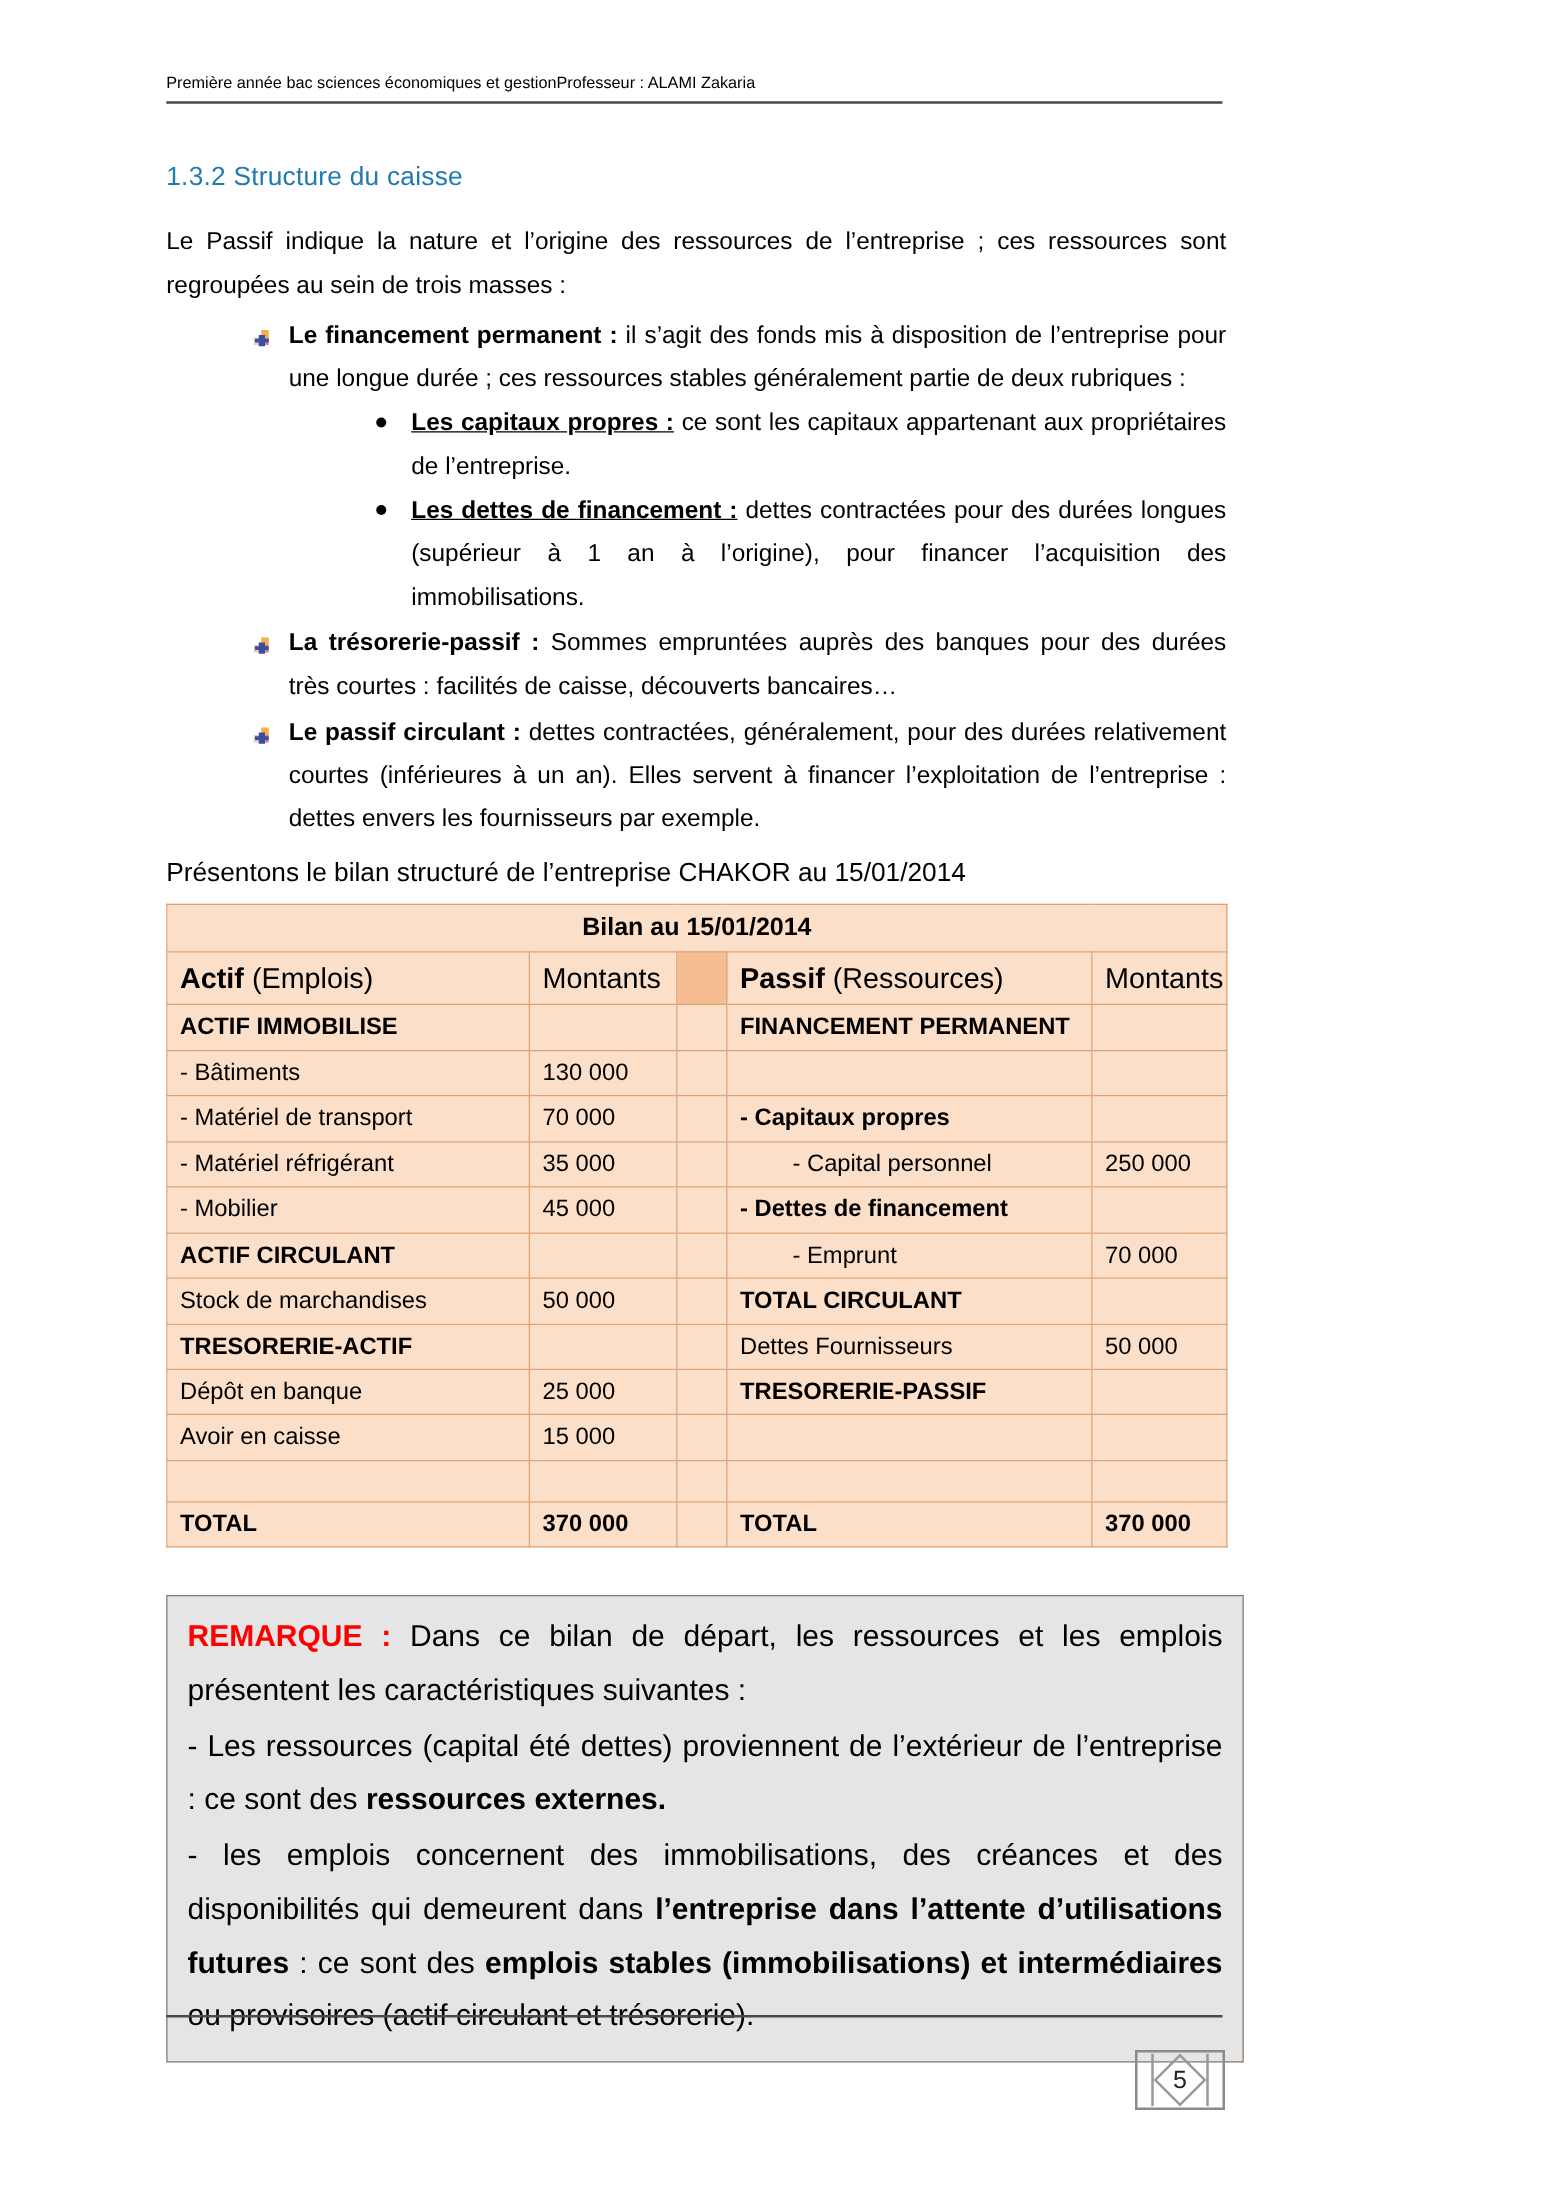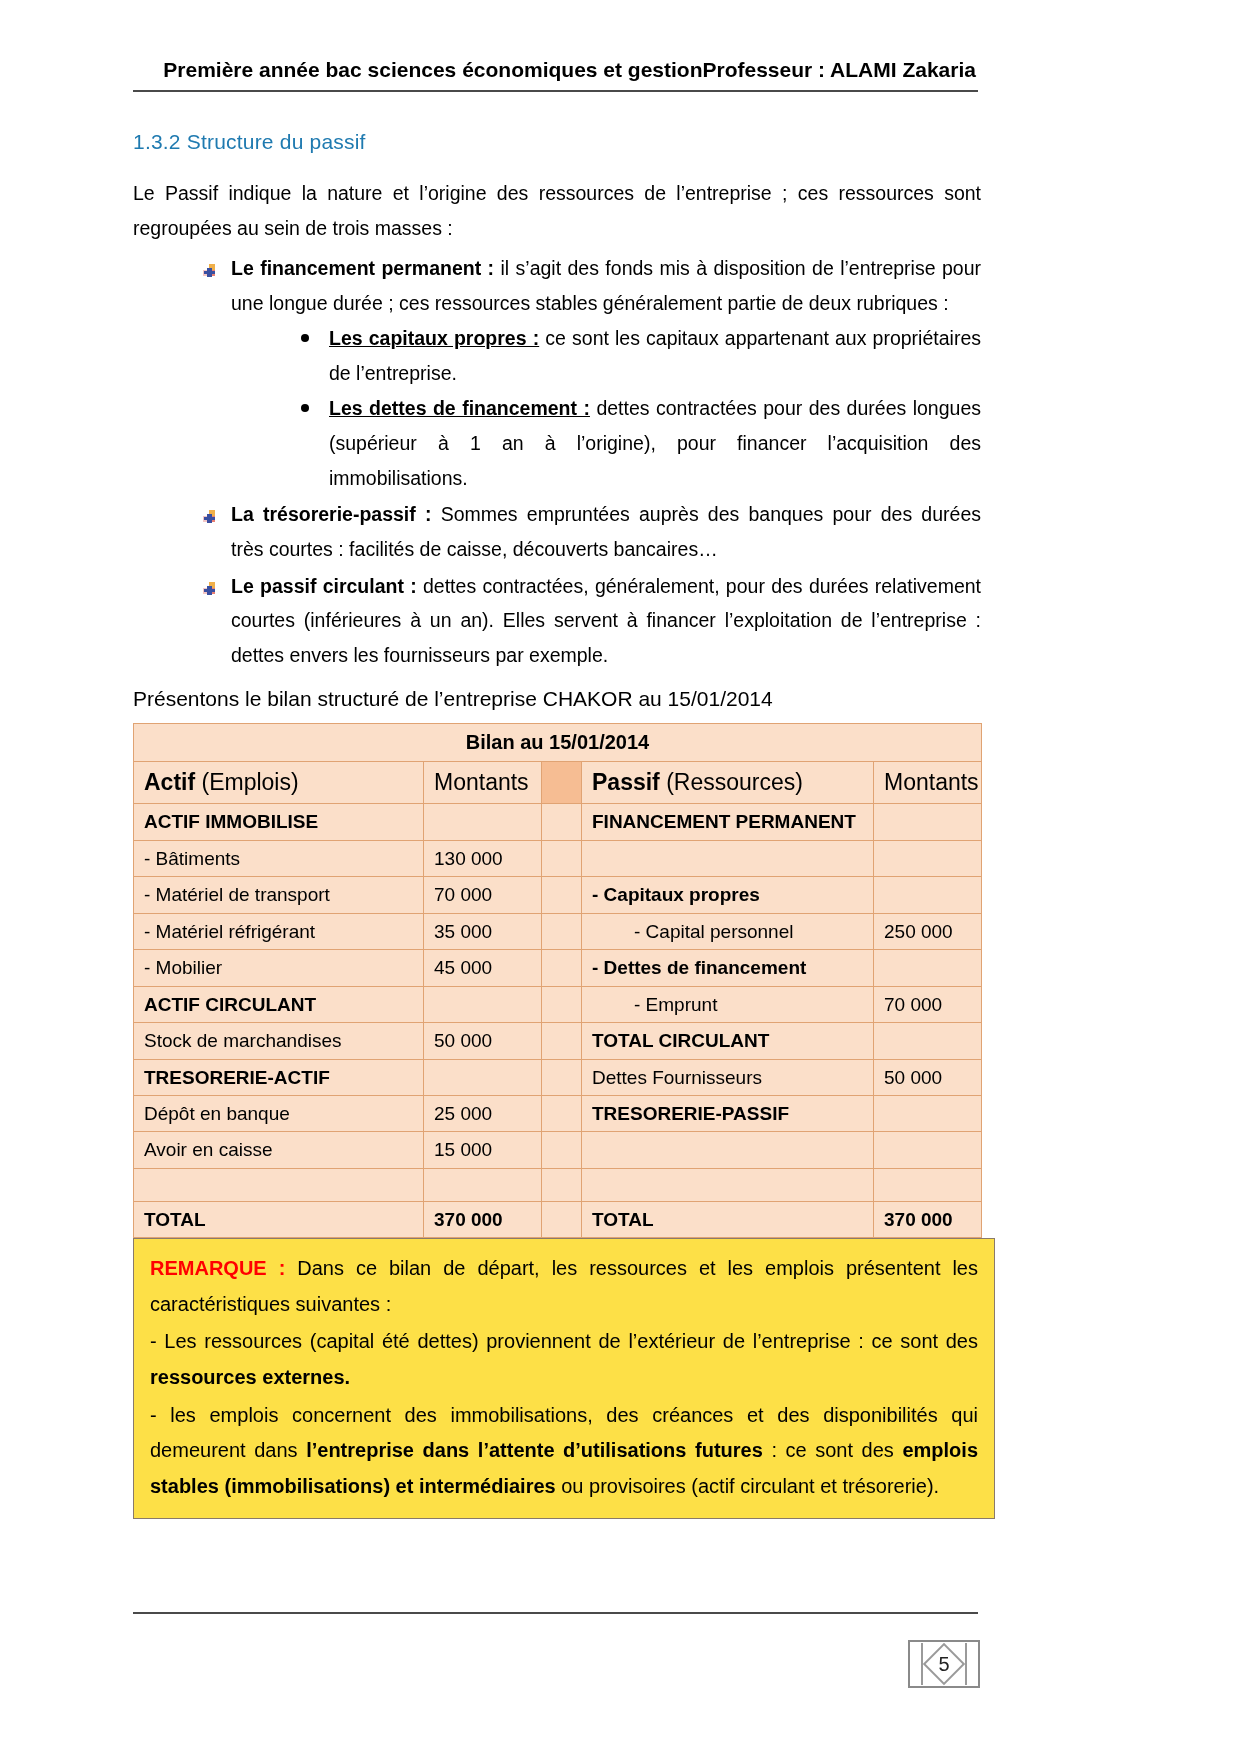--- a/index.html
+++ b/index.html
@@ -21,26 +21,25 @@
     padding: 0;
   }
 
   
   .header {
     position: absolute;
     left: 133px;
     top: 58px;
     width: 845px;
     display: flex;
-    justify-content: flex-end;
+    justify-content: flex-start;
     align-items: baseline;
-    font-size: 21px;
+    font-size: 13px;
     border-bottom: 2.5px solid #4a4a4a;
     padding-bottom: 8px;
-    font-weight: bold;
   }
   .header-left { white-space: nowrap; }
   .header-right { white-space: nowrap; padding-right: 2px; }
 
   
   .content {
     position: absolute;
     left: 133px;
     top: 130px;
     width: 848px;
@@ -155,24 +154,25 @@
     background: #f6bd93;
     font-weight: 700;
     padding: 8px 10px;
   }
   td.num { text-align: left; }
   .ind2 { display: inline-block; padding-left: 42px; }
 
   
   .remark {
     width: 862px;
-    background: #fde047;
+    margin-top: 38px;
+    background: #e5e5e5;
     border: 1.5px solid #8a7a6a;
     padding: 12px 16px 14px 16px;
-    font-size: 20px;
+    font-size: 24px;
     line-height: 1.78;
     text-align: justify;
   }
   .remark .lbl { color: #ff0000; font-weight: 700; }
 
   
   .footer-rule {
     position: absolute;
     left: 133px;
     top: 1612px;
@@ -220,21 +220,21 @@
 
 <div class="page">
 
   <div class="header">
     <span class="header-left">Première année bac sciences économiques et gestion</span>
     <span class="header-right">Professeur : ALAMI Zakaria</span>
   </div>
 
   <div class="content">
 
-    <h2 class="section-title">1.3.2 Structure du passif</h2>
+    <h2 class="section-title">1.3.2 Structure du caisse</h2>
 
     <p class="para">Le Passif indique la nature et l’origine des ressources de l’entreprise ; ces ressources sont regroupées au sein de trois masses :</p>
 
     <ul class="lvl1">
       <li>
         <span class="wbullet">
           <i class="q1"></i>
             <i class="q2"></i>
             <i class="q3"></i>
             <i class="q4"></i>

